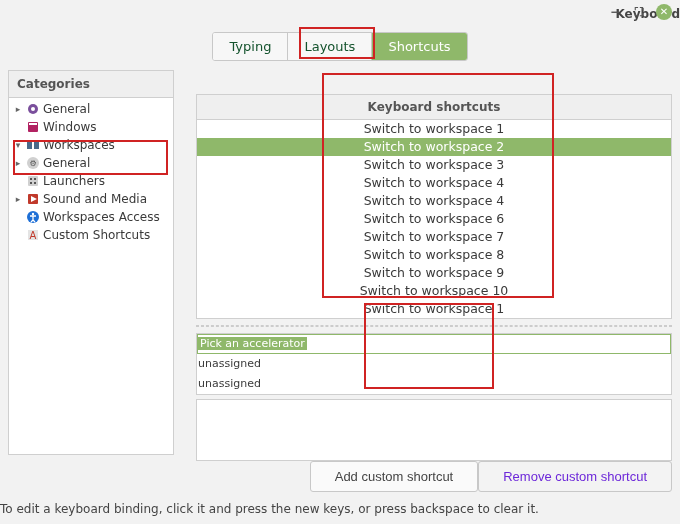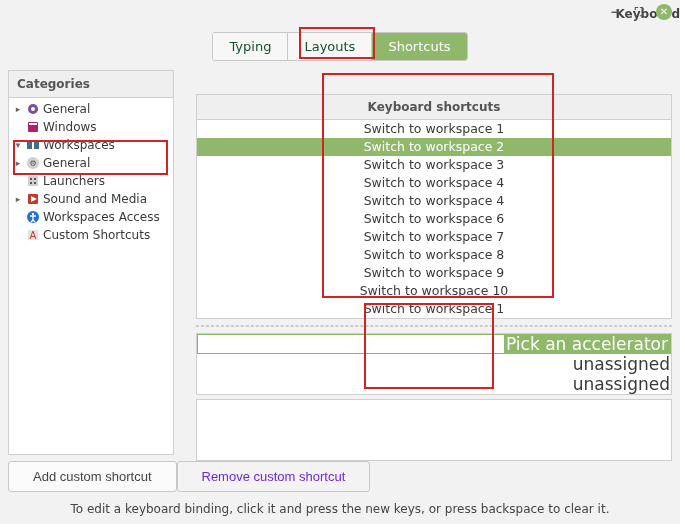--- a/index.html
+++ b/index.html
@@ -24,28 +24,28 @@
 .tree-row.child{padding-left:34px}
 .tree-row.selected{background:#8fb86a;color:#fff}
 .right{flex:1;display:flex;flex-direction:column;gap:4px;min-height:0}
 .panel{border:1px solid #cfcfcf;background:#fff;display:flex;flex-direction:column}
 .panel-header{background:#efefef;border-bottom:1px solid #cfcfcf;padding:5px 0;text-align:center;font-weight:bold;color:#555}
 .shortcut-list{flex:1;overflow:hidden}
 .sc-row{height:18px;line-height:18.3px;text-align:center;cursor:pointer;font-size:12.5px}
 .sc-row.selected{background:#8fb86a;color:#fff}
 .bindings-panel .panel-header{padding:5px 0}
 .bind-list{padding:0}
-.bind-row{height:18px;line-height:18px;text-align:right;font-size:17px;border:1px solid transparent}
+.bind-row{height:18px;line-height:18px;text-align:left;font-size:11px;border:1px solid transparent}
 .bind-row.active{border:1px solid #8fb86a}
 .bind-row.active span{background:#8fb86a;color:#fff;padding:0 2px}
 .filler{flex:1}
-.button-row{display:flex;justify-content:flex-start;padding:6px 8px}
+.button-row{display:flex;justify-content:flex-end;padding:6px 8px}
 .btn{border:1px solid #c8c8c8;border-radius:3px;background:#fafafa;padding:7px 24px;font-size:13px;color:#444;cursor:pointer}
 .btn.disabled{color:#6d28d9;background:#f3f3f3;cursor:default}
-.hint{text-align:center;font-size:12px;color:#444;padding:4px 0 8px 0}
+.hint{font-size:12px;color:#444;padding:4px 0 8px 0}
 
 .overlay{position:absolute;pointer-events:none}
 .icon svg{display:block}
 .dashed-divider {
   height: 4px;
   border-top: 1px dashed #ccc;
   border-bottom: 1px dashed #ccc;
   margin: 2px 0;
 }
 .shortcuts-panel {

